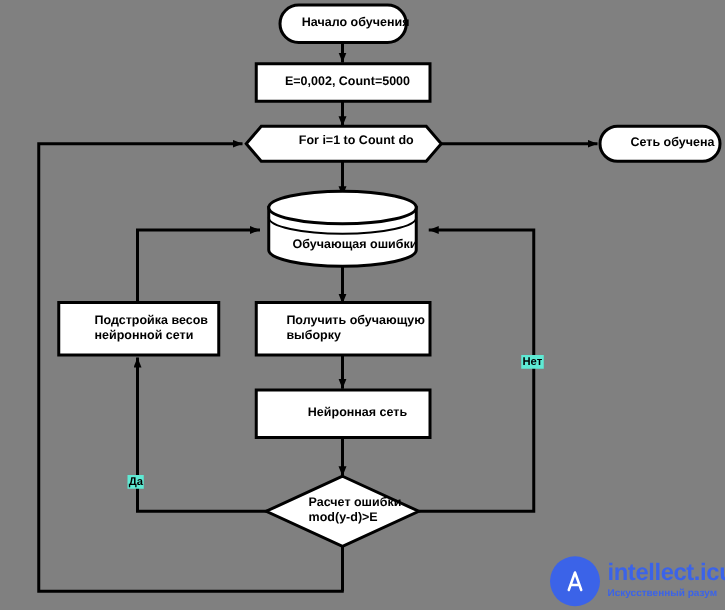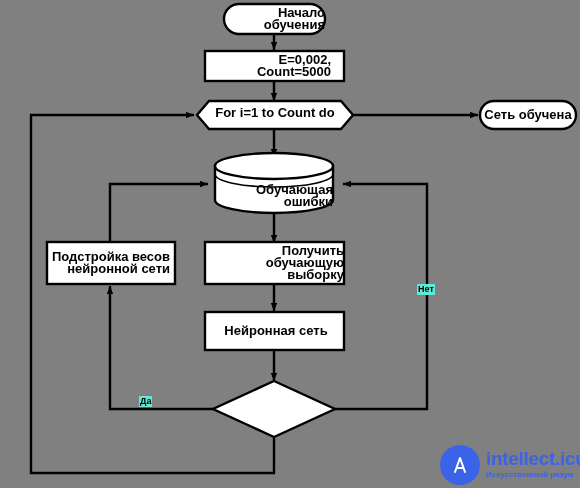--- a/index.html
+++ b/index.html
@@ -22,27 +22,28 @@
     left: 0;
     top: 0;
     width: 580px;
     height: 488px;
   }
   .node-label {
     position: absolute;
     display: flex;
     align-items: center;
     justify-content: center;
-    text-align: right;
+    text-align: left;
     color: #000000;
-    font-size: 13px;
+    font-size: 10px;
     font-weight: bold;
     line-height: 12px;
     pointer-events: none;
     white-space: pre-line;
+    padding-left: 10px;
   }
   .edge-label {
     position: absolute;
     background: #5eead4;
     color: #000000;
     font-size: 9px;
     font-weight: bold;
     line-height: 11px;
     padding: 0 1px;
     white-space: nowrap;
@@ -161,22 +162,24 @@
   <div class="node-label" style="left:215px; top:185px; width:118px; height:22px;">Обучающая ошибки</div>
 
   <div class="node-label" style="left:47px; top:242px; width:128px; height:42px;">Подстройка весов
 нейронной сети</div>
 
   <div class="node-label" style="left:205px; top:242px; width:139px; height:42px;border-radius:20px;">Получить обучающую
 выборку</div>
 
   <div class="node-label" style="left:205px; top:312px; width:142px; height:38px;">Нейронная сеть</div>
 
+  <div class="node-label" style="left:213px; top:388px; width:122px; height:42px;">Расчет ошибки
+mod(y-d)&gt;E</div>
 
-  <div class="edge-label" style="left:102px; top:396px;margin-left:37px;">Да</div>
+  <div class="edge-label" style="left:102px; top:380px;">Да</div>
 
   <div class="edge-label" style="left:417px; top:284px;">Нет</div>
 
   <div id="watermark">
     <div id="wm-badge">
       <svg width="26" height="26" viewBox="0 0 26 26" aria-hidden="true">
         <path d="M8 20 L13 6 L18 20 M10 16 L16 16" stroke="#ffffff" stroke-width="2" fill="none" stroke-linecap="round" stroke-linejoin="round"></path>
       </svg>
     </div>
     <div id="wm-text">

